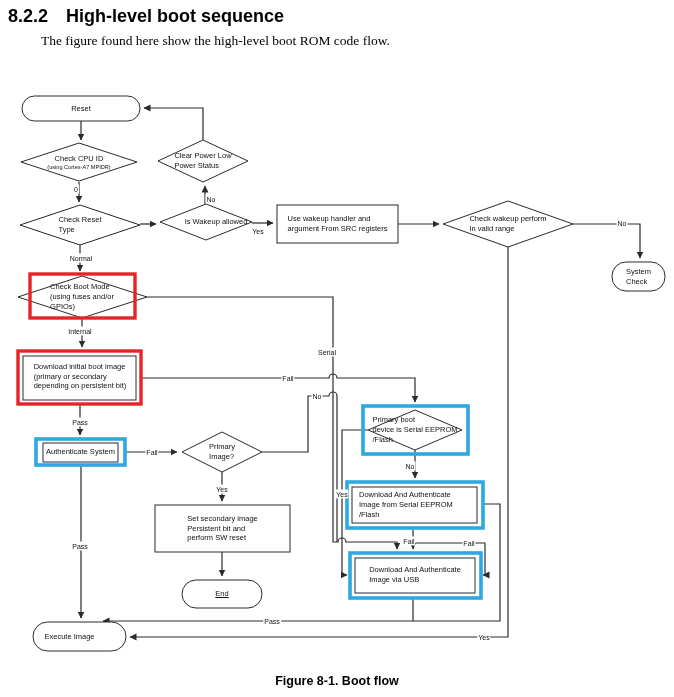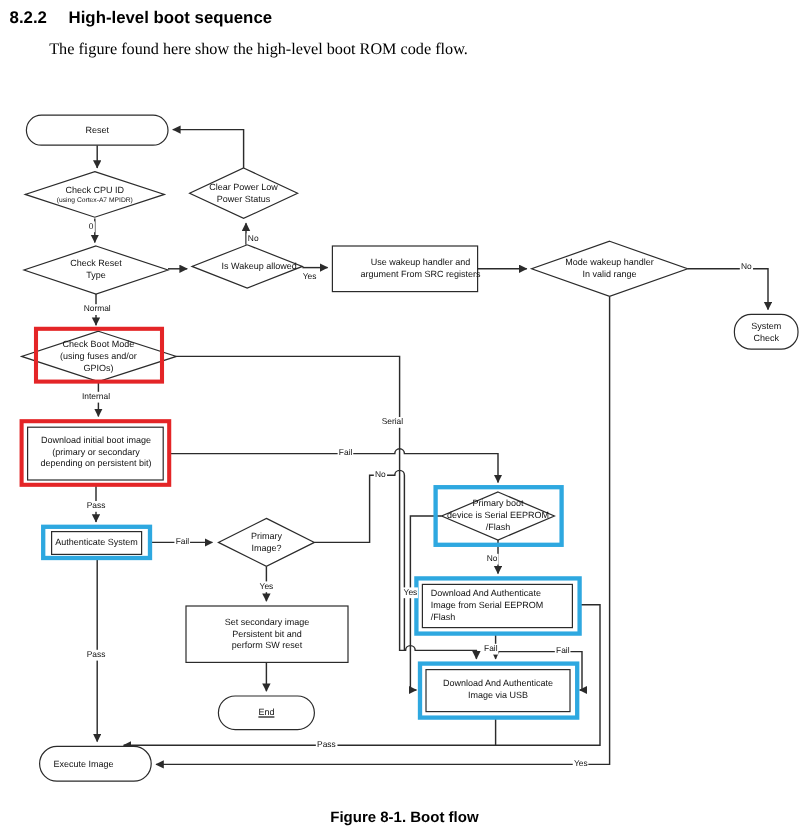--- a/index.html
+++ b/index.html
@@ -1,32 +1,32 @@
 <!DOCTYPE html>
 <html style="--red: #e42527; --blue: #2ea8e0; --line: #2b2b2b;"><head>
 <meta charset="utf-8">
 <style>
   :root{ --red:#e42527; --blue:#2ea8e0; --line:#2b2b2b; }
   html,body{margin:0;padding:0;}
   body{width:674px;height:697px;position:relative;background:#fff;
        font-family:"Liberation Sans",sans-serif;color:#111;overflow:hidden;}
-  .heading{position:absolute;top:6px;left:8px;font-size:14px;font-weight:bold;color:#000;}
+  .heading{position:absolute;top:6px;left:8px;font-size:18px;font-weight:bold;color:#000;}
   .heading .num{margin-right:18px;}
   .intro{position:absolute;top:33px;left:5px;font-size:13.5px;
          font-family:"Liberation Serif",serif;color:#000;margin-left:36px;}
   .caption{position:absolute;top:674px;left:0;right:0;text-align:center;
            font-size:12.5px;font-weight:bold;color:#000;}
   #diagram-svg{position:absolute;left:0;top:0;}
   .shape{fill:#fff;stroke:var(--line);stroke-width:1;}
   .edge{fill:none;stroke:var(--line);stroke-width:1.2;}
   .hl{fill:none;}
   .hl.red{stroke:var(--red);stroke-width:3.4px;}
   .hl.blue{stroke:var(--blue);stroke-width:3.6px;}
   .nlabel{position:absolute;display:flex;flex-direction:column;align-items:center;
-          justify-content:center;text-align:center;font-size:7.5px;line-height:1.3;
+          justify-content:center;font-size:7.5px;line-height:1.3;
           white-space:pre-line;color:#111;}
   .nlabel.left{align-items:flex-start;text-align:left;padding-left:7px;box-sizing:border-box;}
   .nlabel .sub{font-size:5.6px;}
   .elabel{position:absolute;transform:translate(-50%,-50%);font-size:7px;line-height:1;
           background:#fff;padding:1px 1px;color:#111;white-space:nowrap;}
 </style>
 </head>
 <body>
 
 <div class="heading">
@@ -97,23 +97,23 @@
 <div class="nlabel" style="left:22px;top:96px;width:118px;height:25px;">Reset</div>
 <div class="nlabel" style="left:29px;top:147px;width:100px;height:32px;">
   <span>Check CPU ID</span>
   <span class="sub">(using Cortex-A7 MPIDR)</span>
 </div>
 <div class="nlabel" style="left:161px;top:144px;width:84px;height:34px;">Clear Power Low
 Power Status</div>
 <div class="nlabel" style="left:30px;top:208px;width:100px;height:34px;">Check Reset
 Type</div>
 <div class="nlabel" style="left:172px;top:213px;width:88px;height:18px;">Is Wakeup allowed</div>
-<div class="nlabel" style="left:292px;top:206px;width:117px;height:36px;">Use wakeup handler and
+<div class="nlabel" style="left:279px;top:206px;width:117px;height:36px;">Use wakeup handler and
 argument From SRC registers</div>
-<div class="nlabel" style="left:448px;top:206px;width:120px;height:36px;">Mode wakeup handler
+<div class="nlabel" style="left:448px;top:206px;width:120px;height:36px;">Check wakeup perform
 In valid range</div>
 <div class="nlabel" style="left:612px;top:263px;width:53px;height:28px;">System
 Check</div>
 <div class="nlabel" style="left:34px;top:279px;width:96px;height:36px;">Check Boot Mode
 (using fuses and/or
 GPIOs)</div>
 <div class="nlabel" style="left:25px;top:358px;width:110px;height:37px;">Download initial boot image
 (primary or secondary
 depending on persistent bit)</div>
 <div class="nlabel" style="left:43px;top:443px;width:75px;height:18px;">Authenticate System</div>

